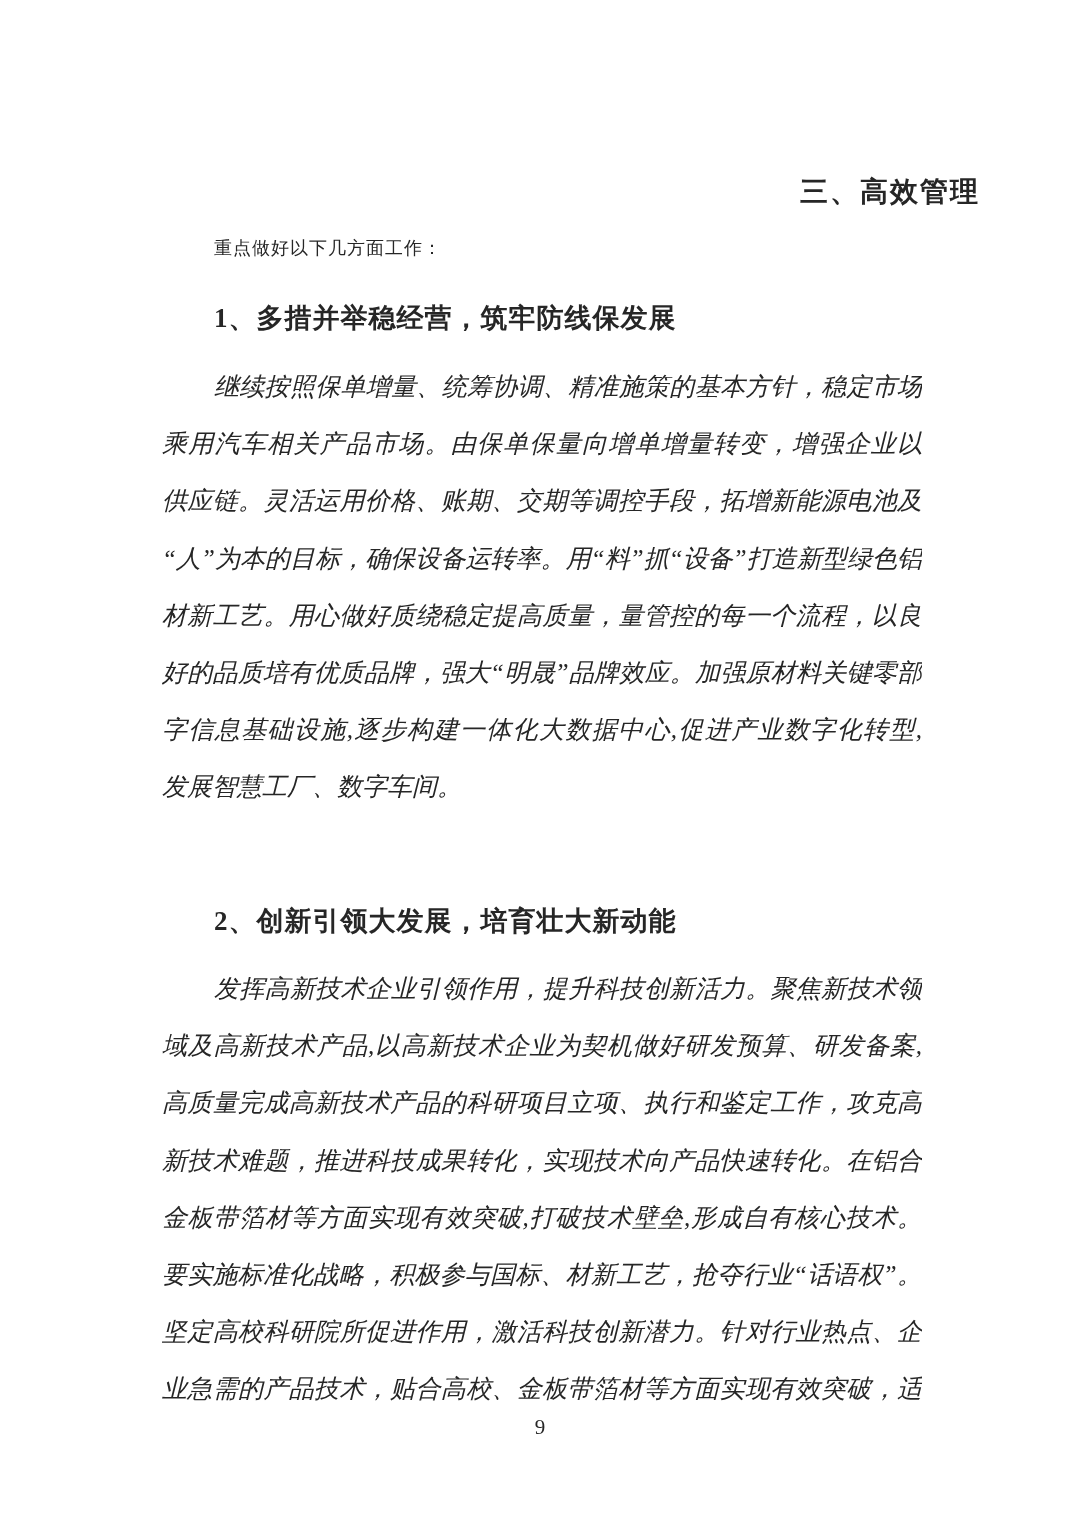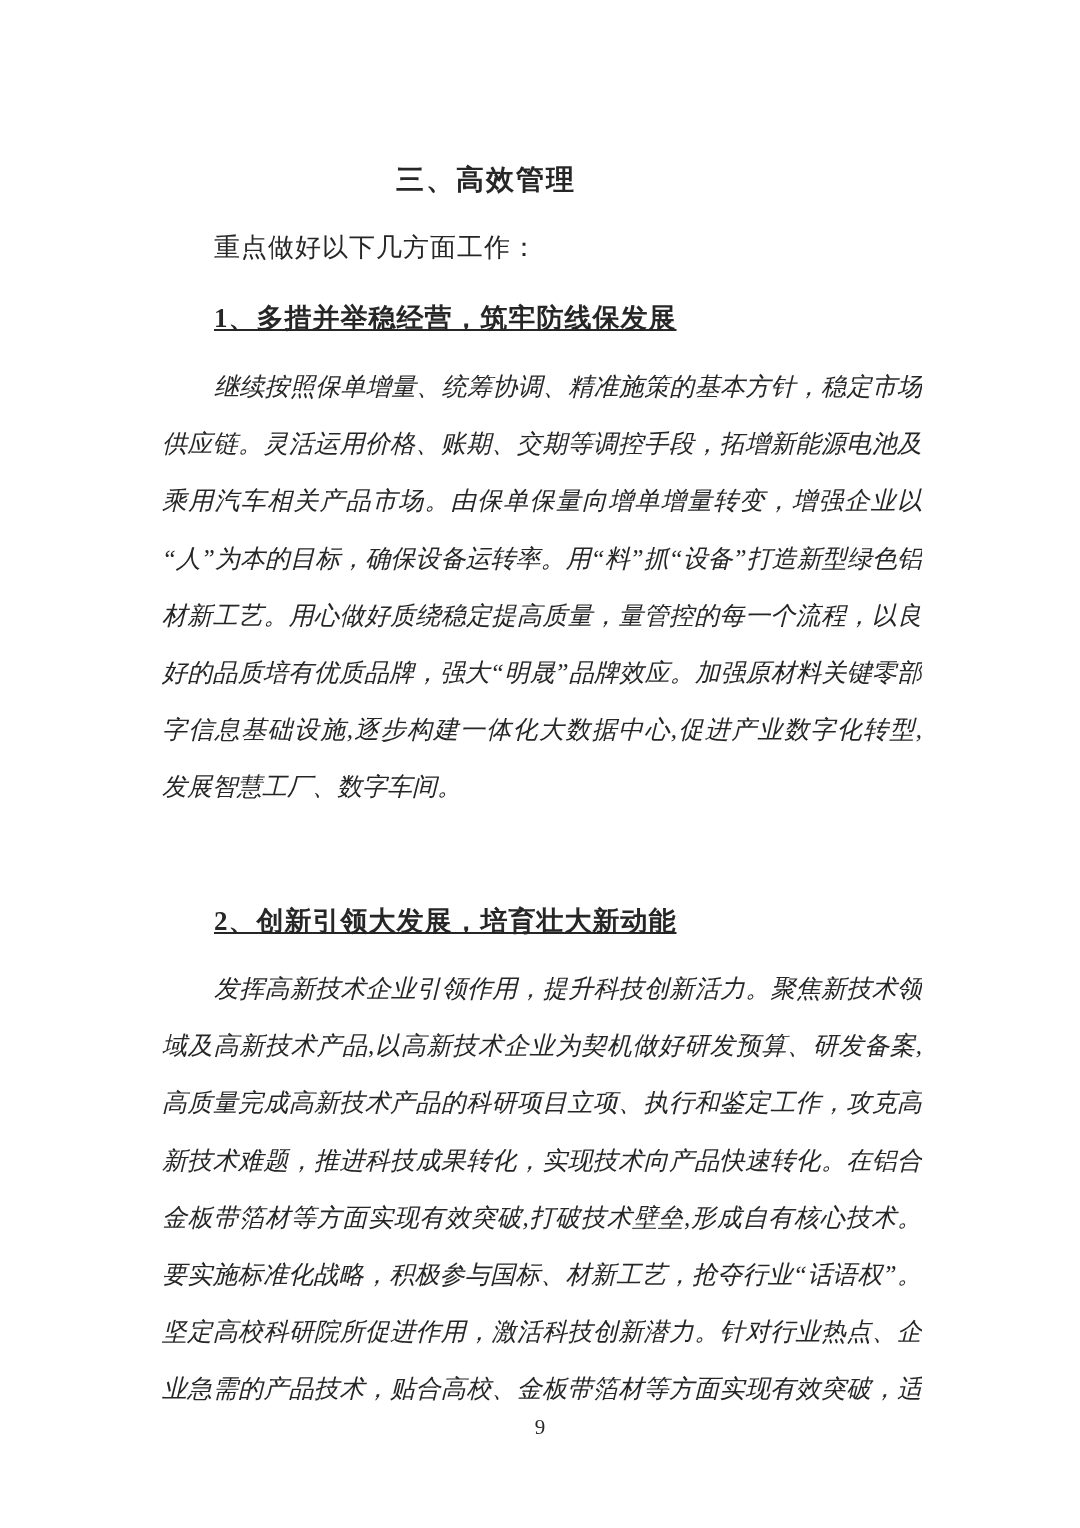--- a/index.html
+++ b/index.html
@@ -15,51 +15,50 @@
   .page {
     position: absolute;
     inset: 0;
     background: #ffffff;
   }
   .doc-title {
     position: absolute;
     top: 157px;
     left: 0;
     width: 964px;
-    margin: 4px;
+    margin: 16px;
     font-size: 28px;
     line-height: 38px;
     font-weight: 700;
-    text-align: center;
+    text-align: right;
     letter-spacing: 2px;
   }
   .intro {
     position: absolute;
     top: 231px;
     left: 162px;
     width: 760px;
     margin: 0;
     padding-left: 52px;
     box-sizing: border-box;
-    font-size: 26px;
+    font-size: 18px;
     line-height: 34px;
     letter-spacing: 1px;
   }
   .sec-heading {
     position: absolute;
     left: 162px;
     width: 760px;
     margin: 0;
     padding-left: 52px;
     box-sizing: border-box;
     font-size: 27px;
     line-height: 40px;
     font-weight: 700;
     letter-spacing: 1px;
-    text-decoration: underline;
   }
   .h-1 { top: 298px; }
   .h-2 { top: 901px; }
   .para {
     position: absolute;
     left: 162px;
     width: 760px;
     font-size: 25px;
     font-style: italic;
   }
@@ -96,22 +95,22 @@
 <div class="page">
 
   <h1 class="doc-title">三、高效管理</h1>
 
   <p class="intro">重点做好以下几方面工作：</p>
 
   <h2 class="sec-heading h-1">1、多措并举稳经营，筑牢防线保发展</h2>
 
   <div class="para p-1">
     <div class="line indent">继续按照保单增量、统筹协调、精准施策的基本方针，稳定市场</div>
+    <div class="line">乘用汽车相关产品市场。由保单保量向增单增量转变，增强企业以</div>
     <div class="line">供应链。灵活运用价格、账期、交期等调控手段，拓增新能源电池及</div>
-    <div class="line">乘用汽车相关产品市场。由保单保量向增单增量转变，增强企业以</div>
     <div class="line">“人”为本的目标，确保设备运转率。用“料”抓“设备”打造新型绿色铝</div>
     <div class="line">材新工艺。用心做好质绕稳定提高质量，量管控的每一个流程，以良</div>
     <div class="line">好的品质培有优质品牌，强大“明晟”品牌效应。加强原材料关键零部</div>
     <div class="line">字信息基础设施,逐步构建一体化大数据中心,促进产业数字化转型,</div>
     <div class="line last">发展智慧工厂、数字车间。</div>
   </div>
 
   <h2 class="sec-heading h-2">2、创新引领大发展，培育壮大新动能</h2>
 
   <div class="para p-2">

